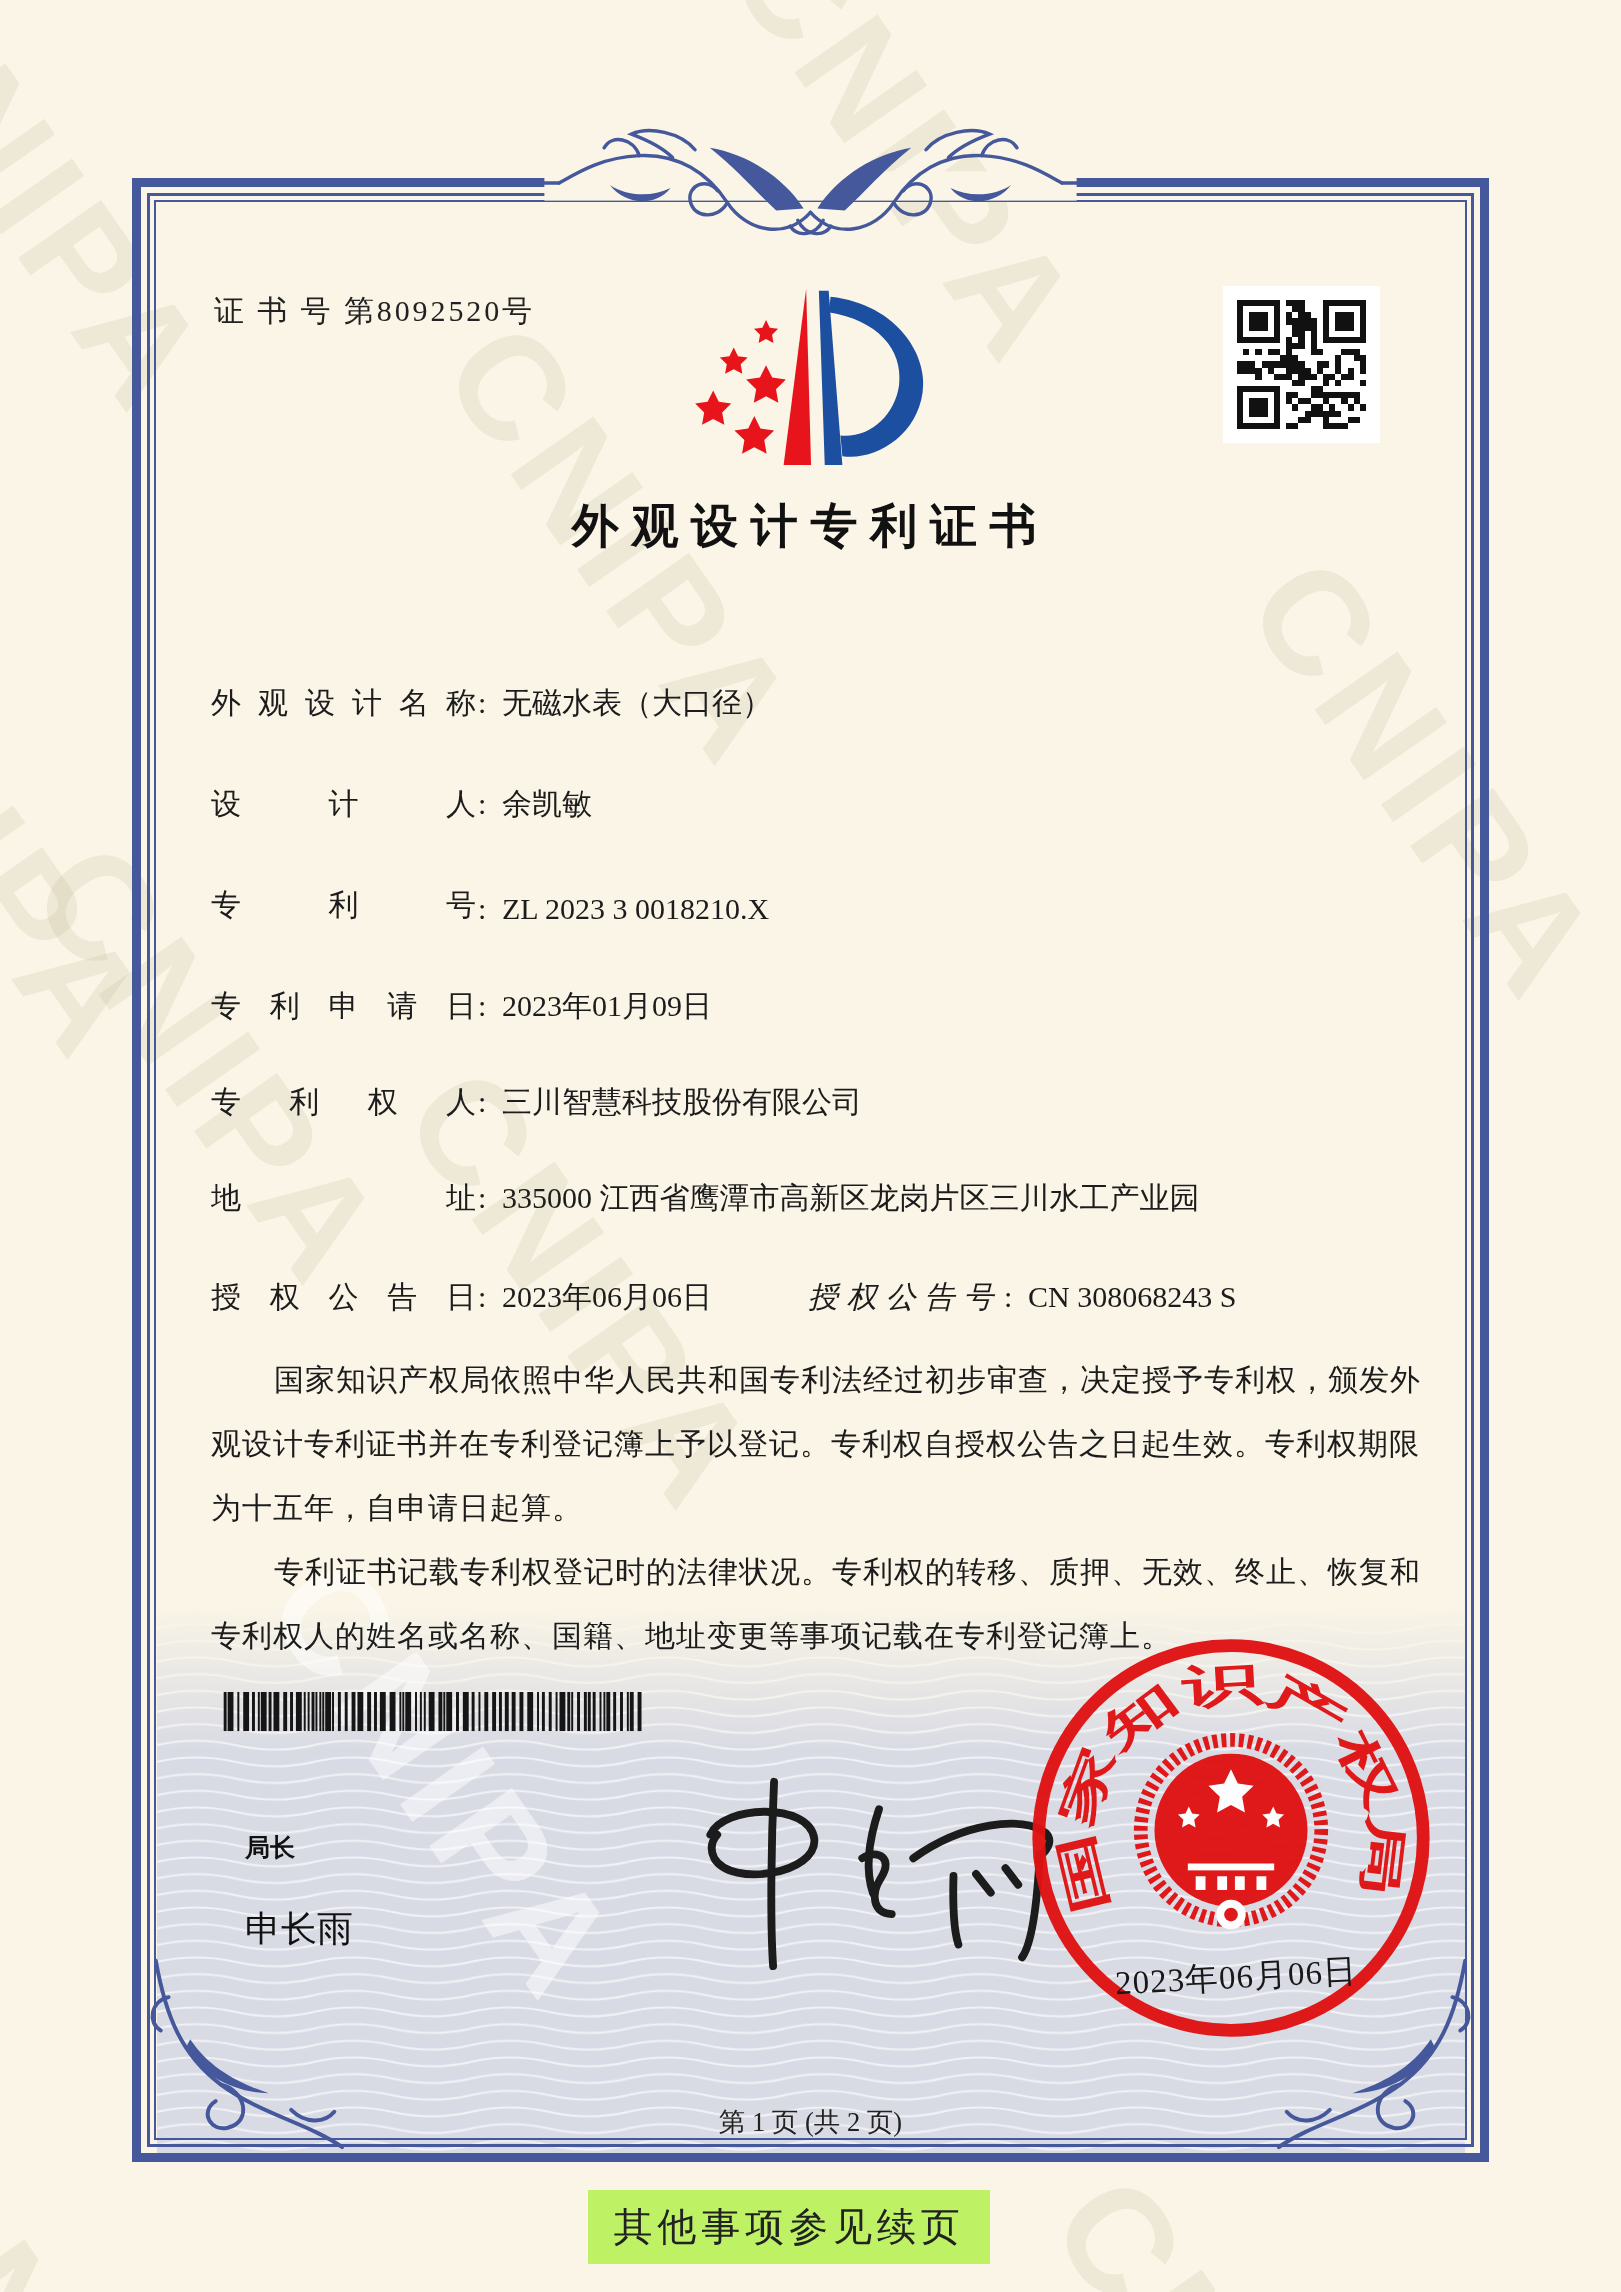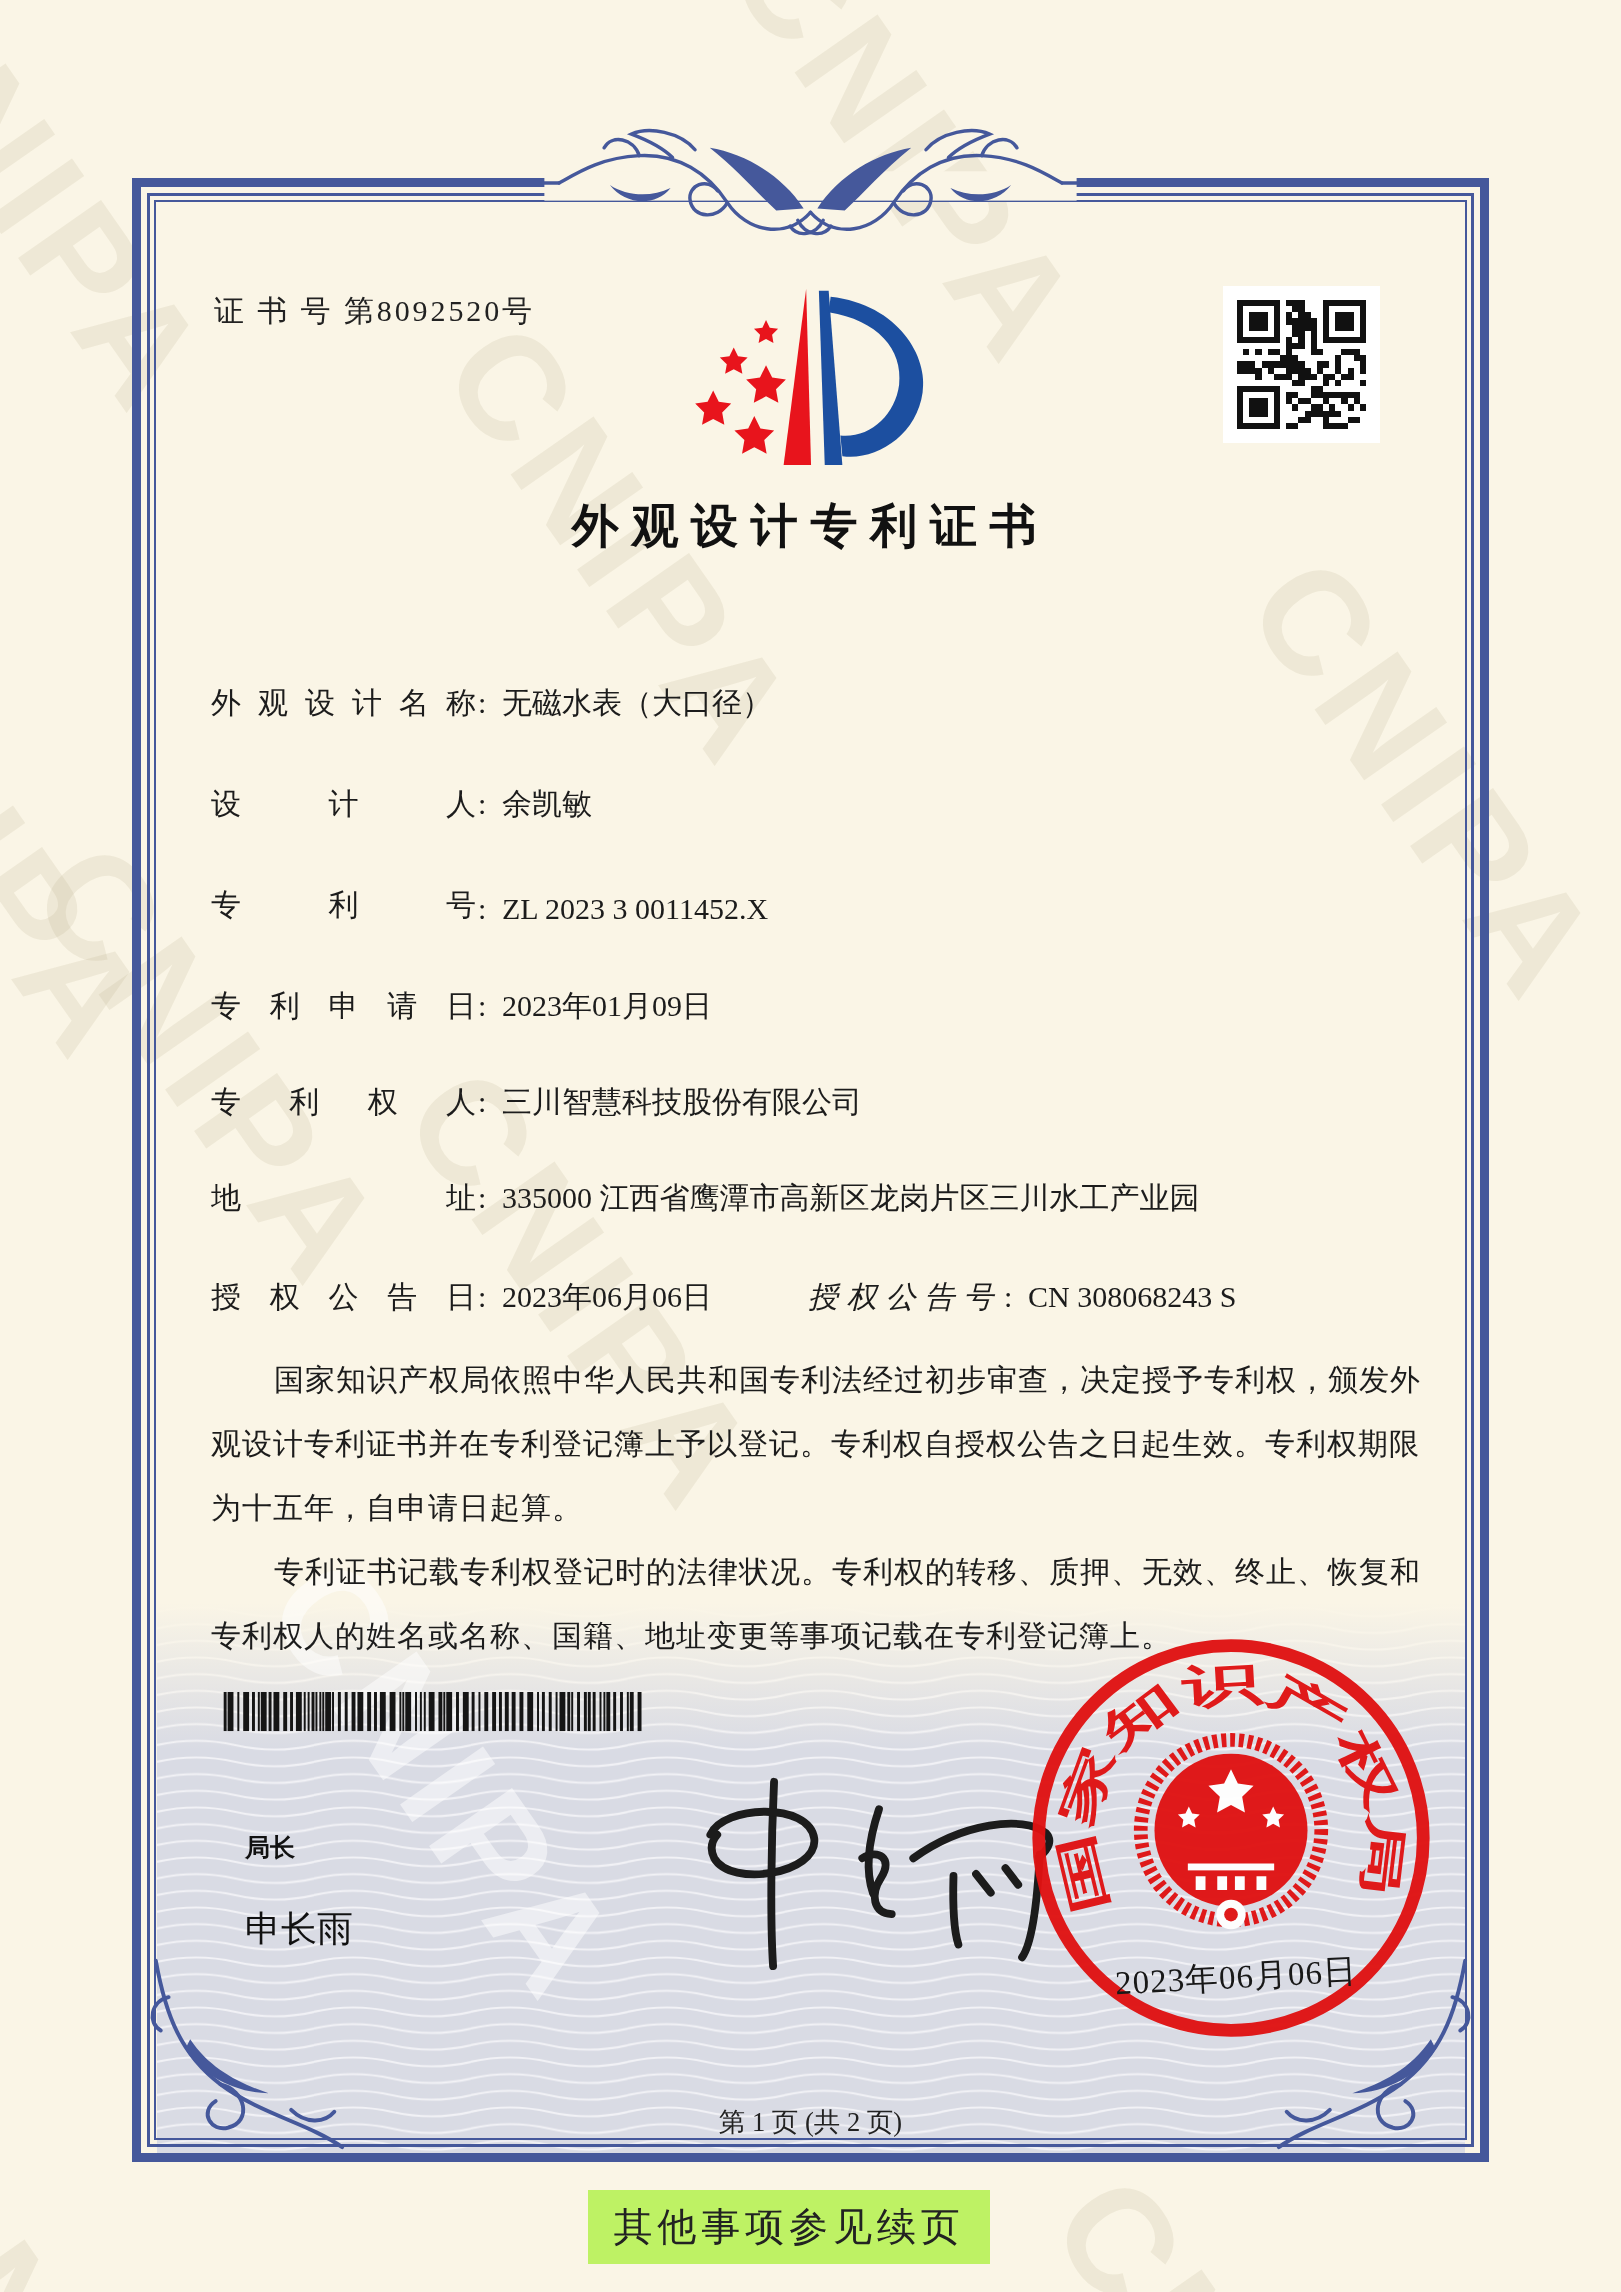--- a/index.html
+++ b/index.html
@@ -390,21 +390,21 @@
 
 <div class="abs title">外观设计专利证书</div>
 
 <div class="frow" style="top:683px">
   <span class="flabel">外观设计名称</span><span class="fcolon">:</span><span>无磁水表（大口径）</span>
 </div>
 <div class="frow" style="top:784px">
   <span class="flabel">设计人</span><span class="fcolon">:</span><span>余凯敏</span>
 </div>
 <div class="frow" style="top:885px">
-  <span class="flabel">专利号</span><span class="fcolon">:</span><span>ZL 2023 3 0011452.X</span>
+  <span class="flabel">专利号</span><span class="fcolon">:</span><span>ZL 2023 3 0018210.X</span>
 </div>
 <div class="frow" style="top:986px">
   <span class="flabel">专利申请日</span><span class="fcolon">:</span><span>2023年01月09日</span>
 </div>
 <div class="frow" style="top:1082px">
   <span class="flabel">专利权人</span><span class="fcolon">:</span><span>三川智慧科技股份有限公司</span>
 </div>
 <div class="frow" style="top:1178px">
   <span class="flabel">地址</span><span class="fcolon">:</span><span>335000 江西省鹰潭市高新区龙岗片区三川水工产业园</span>
 </div>

